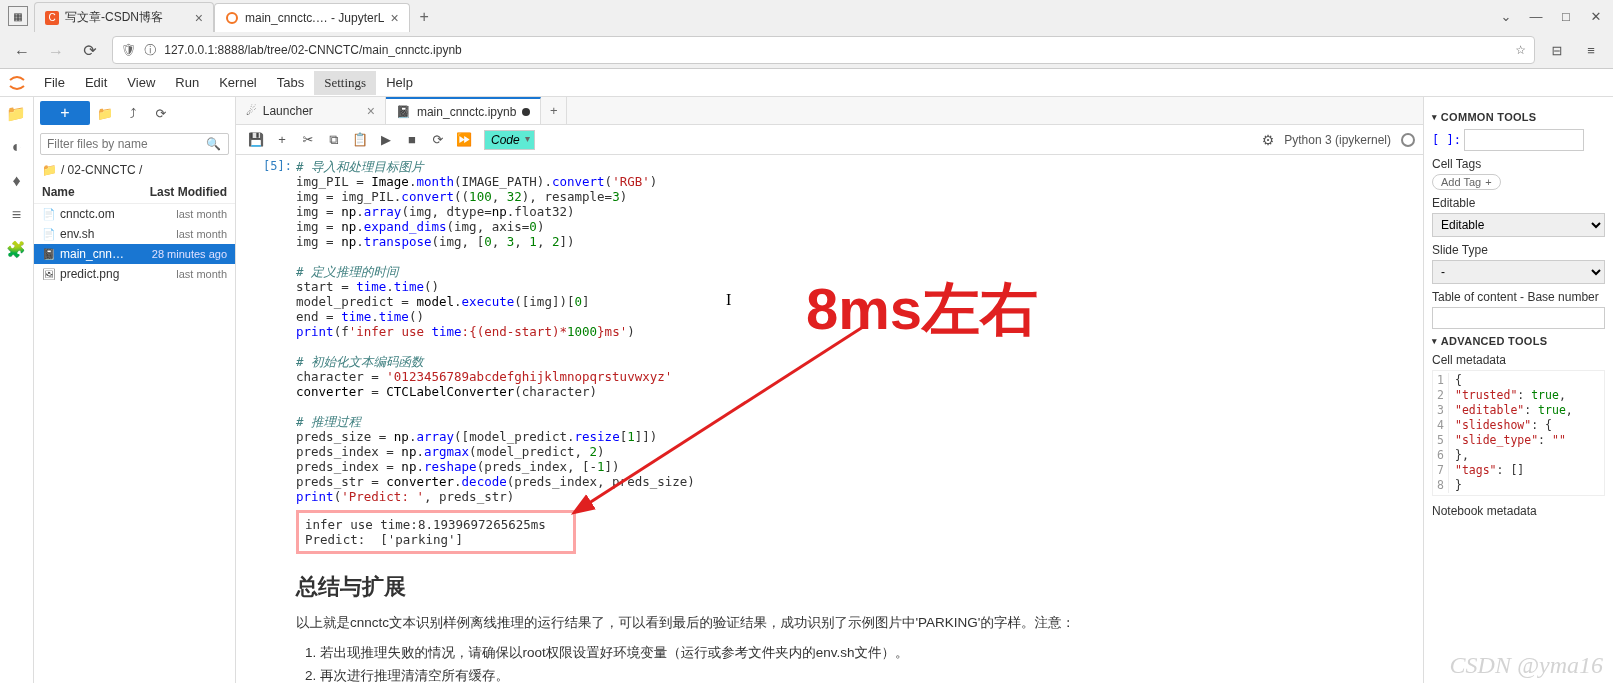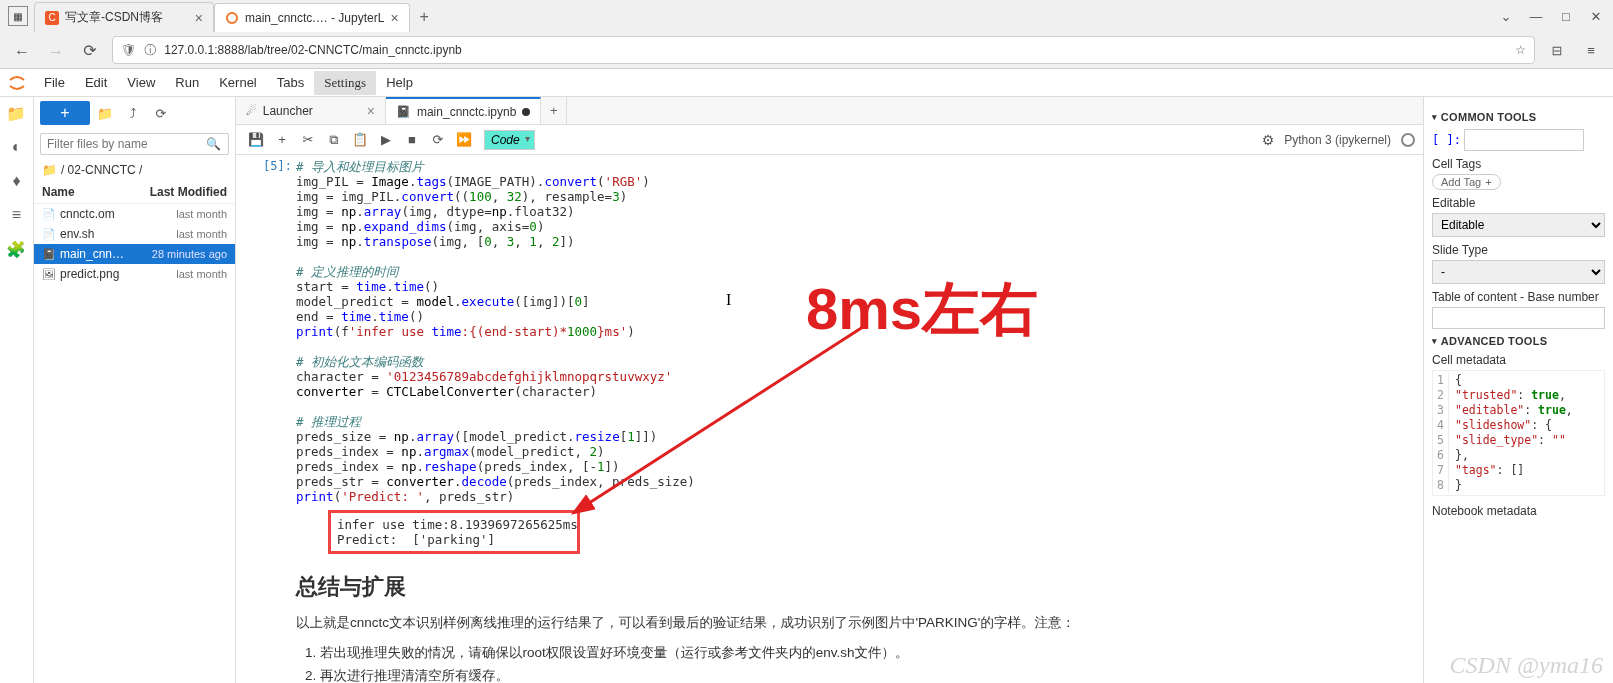--- a/index.html
+++ b/index.html
@@ -80,40 +80,40 @@
 
 .nb-content { flex: 1; overflow: auto; padding: 4px 80px 20px 60px; position: relative; }
 .cell { position: relative; margin-bottom: 6px; }
 .cell-prompt { position: absolute; left: -54px; top: 0; width: 50px; text-align: right; color: #307fc1; font-family: monospace; font-size: 12px; }
 .code { font-family: "DejaVu Sans Mono", Menlo, Consolas, monospace; font-size: 12.5px; line-height: 15px; white-space: pre; }
 .c-fn { color: #0000ff; }
 .c-str { color: #ba2121; }
 .c-num { color: #008000; }
 .c-cmt { color: #408080; font-style: italic; }
 .c-var { color: #000; }
-.output-box { border: 3px solid #ef4444; padding: 4px 6px; margin-top: 6px; font-family: monospace; font-size: 12.5px; line-height: 15px; white-space: pre; width: 252px; margin-left: 32px; }
+.output-box { border: 3px solid #fca5a5; padding: 4px 6px; margin-top: 6px; font-family: monospace; font-size: 12.5px; line-height: 15px; white-space: pre; width: 280px; }
 .md-h2 { font-size: 22px; font-weight: 700; margin: 18px 0 10px; }
 .md-p { font-size: 13.5px; line-height: 1.6; margin: 8px 0; }
 .md-ol { padding-left: 24px; font-size: 13.5px; line-height: 1.7; }
 
 
 .right-sidebar { width: 190px; border-left: 1px solid #ddd; padding: 8px; font-size: 12px; overflow: auto; }
 .rs-section-h { font-weight: 600; font-size: 11px; letter-spacing: 0.3px; margin: 6px 0; display: flex; align-items: center; gap: 4px; }
 .rs-section-h::before { content: "▾"; font-size: 9px; }
 .rs-row { margin: 6px 0; }
 .rs-label { font-size: 12px; margin-bottom: 3px; }
 .rs-pill { display: inline-flex; align-items: center; gap: 4px; border: 1px solid #ccc; border-radius: 10px; padding: 1px 8px; font-size: 11px; color: #666; }
 .rs-select { width: 100%; border: 1px solid #ccc; padding: 3px 4px; font-size: 12px; }
 .rs-input { width: 100%; border: 1px solid #ccc; padding: 3px 4px; font-size: 12px; }
 .rs-brackets { color: #0000ff; font-family: monospace; }
 .rs-json { font-family: monospace; font-size: 11.5px; line-height: 15px; border: 1px solid #eee; padding: 2px; }
 .rs-json .ln { display: flex; }
 .rs-json .lg { width: 14px; text-align: right; color: #999; margin-right: 6px; border-right: 1px solid #eee; padding-right: 4px; }
 .j-key { color: #ba2121; }
-.j-bool { color: #008000; font-weight: bold; }
+.j-bool { color: #008000; font-weight: normal; }
 .j-str { color: #ba2121; }
 .rs-footer { font-size: 12px; margin-top: 8px; }
 
 
 .annotation { position: absolute; font-size: 58px; font-weight: 700; color: #e02020; text-shadow: 2px 2px 0 #fff, -1px -1px 0 #fff, 1px -1px 0 #fff, -1px 1px 0 #fff; pointer-events: none; white-space: nowrap; font-family: "Microsoft YaHei", sans-serif; }
 .arrow-svg { position: absolute; pointer-events: none; }
 
 .watermark { position: absolute; right: 10px; bottom: 4px; font-size: 24px; color: rgba(128,128,128,0.35); font-style: italic; font-family: serif; pointer-events: none; }
 .text-cursor { position: absolute; font-size: 16px; color: #000; pointer-events: none; font-family: serif; }
 </style>
@@ -271,21 +271,21 @@
           <span class="gpu-icon">⚙</span>
           <span>Python 3 (ipykernel)</span>
           <span class="kernel-circle"></span>
         </div>
       </div>
 
       <div class="nb-content">
         <div class="cell">
           <div class="cell-prompt">[5]:</div>
           <div class="code" id="code-block"><span class="c-cmt"># 导入和处理目标图片</span>
-img_PIL = <span class="c-var">Image</span>.<span class="c-fn">tags</span>(IMAGE_PATH).<span class="c-fn">convert</span>(<span class="c-str">'RGB'</span>)
+img_PIL = <span class="c-var">Image</span>.<span class="c-fn">month</span>(IMAGE_PATH).<span class="c-fn">convert</span>(<span class="c-str">'RGB'</span>)
 img = img_PIL.<span class="c-fn">convert</span>((<span class="c-num">100</span>, <span class="c-num">32</span>), resample=<span class="c-num">3</span>)
 img = <span class="c-var">np</span>.<span class="c-fn">array</span>(img, dtype=<span class="c-var">np</span>.float32)
 img = <span class="c-var">np</span>.<span class="c-fn">expand_dims</span>(img, axis=<span class="c-num">0</span>)
 img = <span class="c-var">np</span>.<span class="c-fn">transpose</span>(img, [<span class="c-num">0</span>, <span class="c-num">3</span>, <span class="c-num">1</span>, <span class="c-num">2</span>])
 
 <span class="c-cmt"># 定义推理的时间</span>
 start = <span class="c-fn">time</span>.<span class="c-fn">time</span>()
 model_predict = <span class="c-var">model</span>.<span class="c-fn">execute</span>([img])[<span class="c-num">0</span>]
 end = <span class="c-fn">time</span>.<span class="c-fn">time</span>()
 <span class="c-fn">print</span>(f<span class="c-str">'infer use <span class="c-fn">time</span>:{(end-start)*<span class="c-num">1000</span>}ms'</span>)

